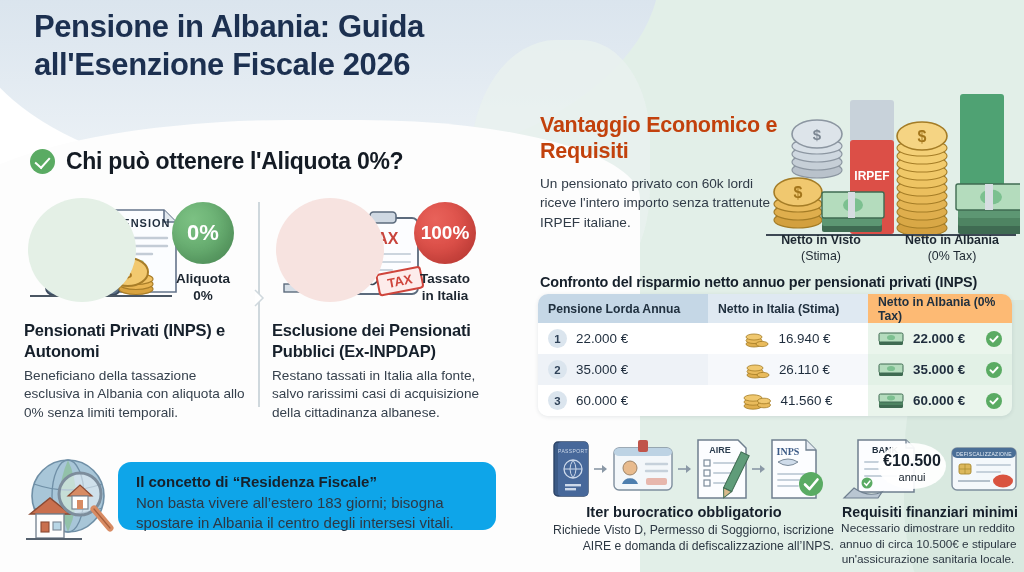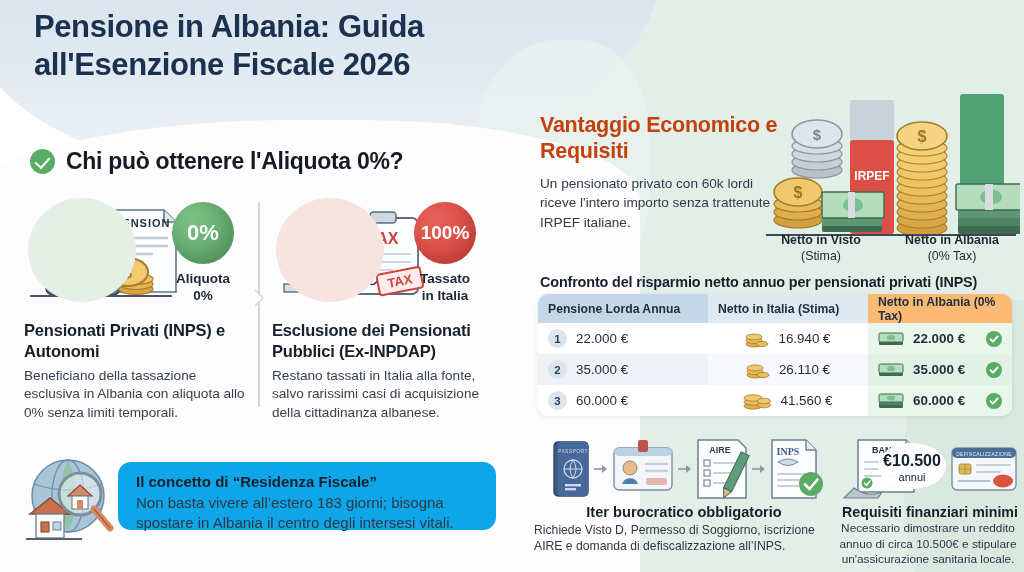--- a/index.html
+++ b/index.html
@@ -176,21 +176,21 @@
   .cash-mini { margin-right: 9px; flex: 0 0 auto; }
   .ok-mini { margin-left: auto; flex: 0 0 auto; }
 
   
   .iter-art { position: absolute; left: 540px; top: 436px; width: 288px; height: 66px; }
   .iter-title {
     position: absolute; left: 540px; top: 504px; width: 288px; text-align: center;
     font-size: 14.6px; font-weight: 700; color: #16202b;
   }
   .iter-body {
-    position: absolute; left: 534px; top: 522px; width: 300px; text-align: left;
+    position: absolute; left: 534px; top: 522px; width: 300px; text-align: right;
     font-size: 12.2px; line-height: 1.32; color: #2c3742;
   }
   .req-art { position: absolute; left: 840px; top: 436px; width: 182px; height: 66px; }
   .req-title {
     position: absolute; left: 836px; top: 504px; width: 188px; text-align: center;
     font-size: 14.2px; font-weight: 700; color: #16202b;
   }
   .req-body {
     position: absolute; left: 830px; top: 521px; width: 196px; text-align: center;
     font-size: 11.8px; line-height: 1.33; color: #2c3742;

